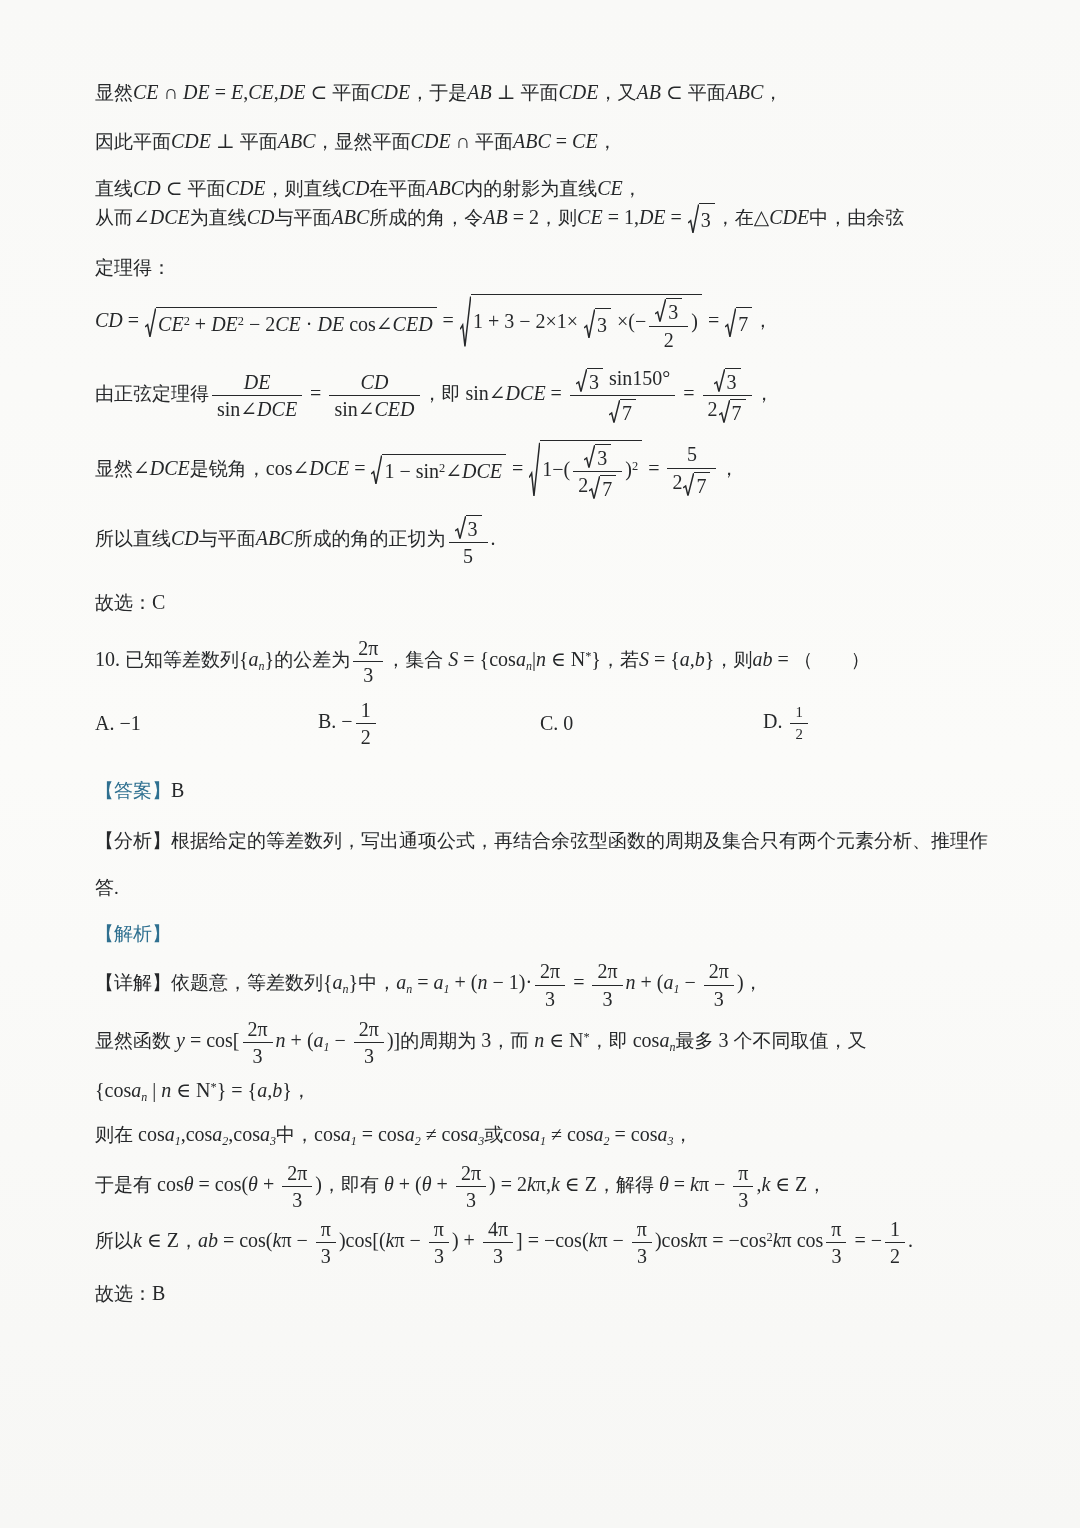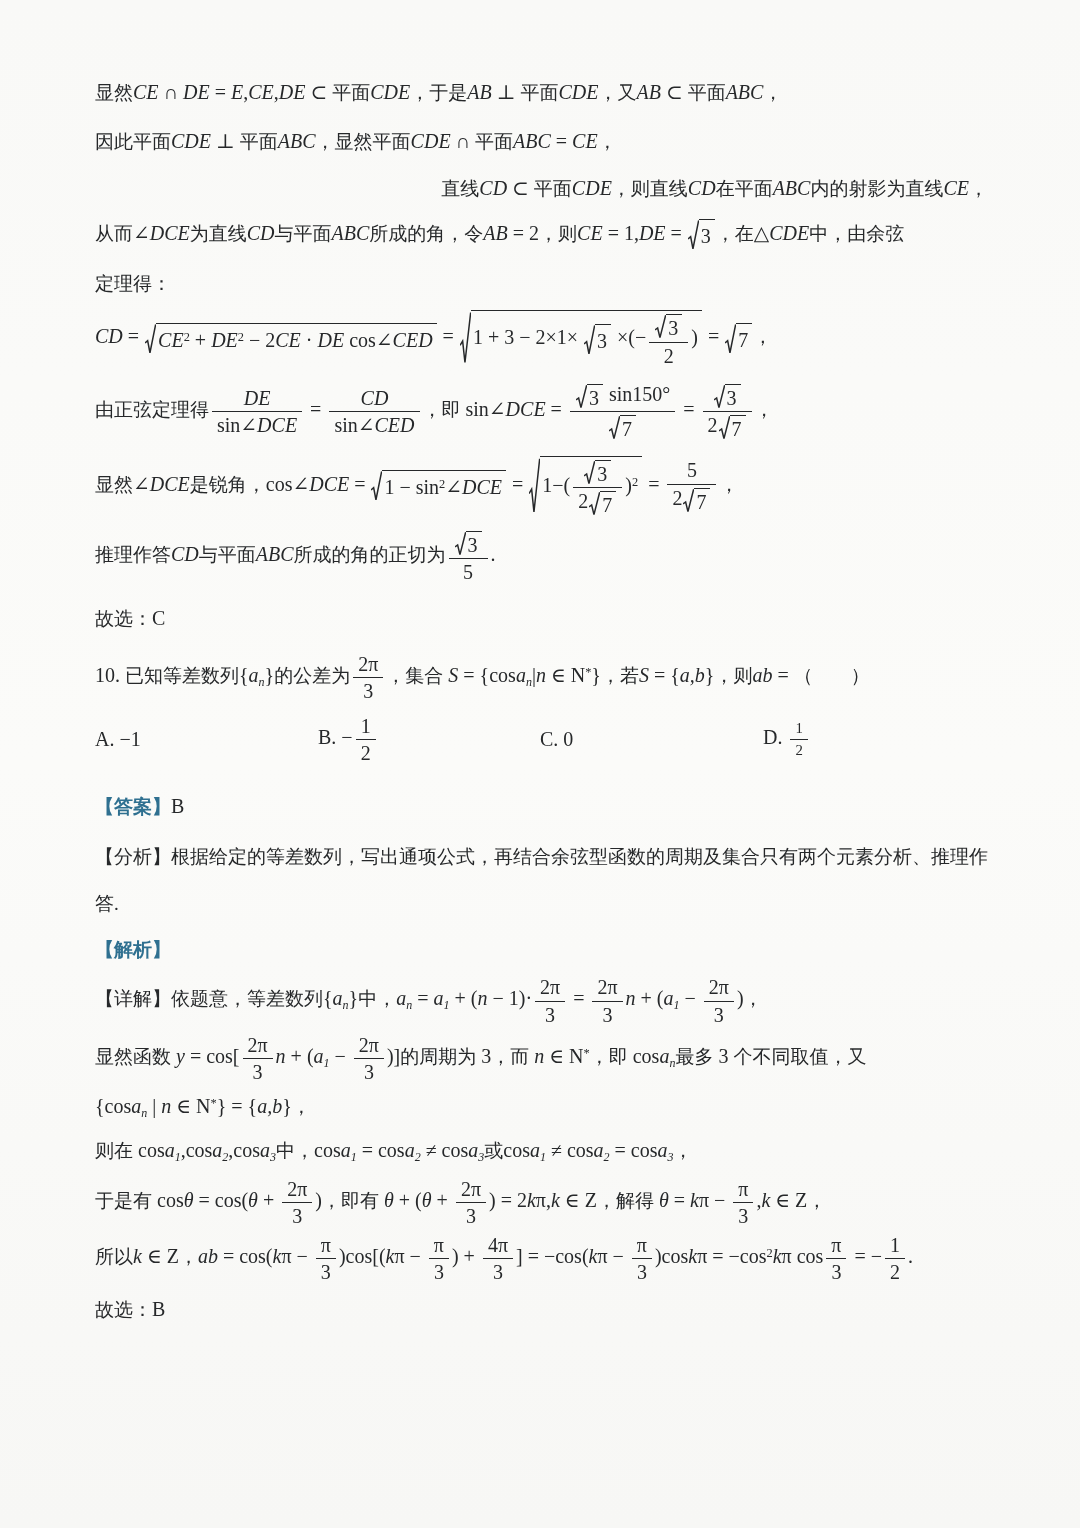--- a/index.html
+++ b/index.html
@@ -13,41 +13,41 @@
   .page{
     box-sizing:border-box;
     width:1080px;height:1528px;
     padding:78px 92px 0 95px;
     background:linear-gradient(180deg,#f9f9f7 0%,#fbfbf9 50%,#f7f7f5 100%);
   }
   .par{font-size:20px;line-height:1.45;}
   .cn{font-size:19px;}
   .mi{font-style:italic;white-space:pre-wrap;}
   .mo{white-space:pre-wrap;}
-  .lb{color:var(--accent,#2f7090);font-size:19px;font-weight:bold;}
+  .lb{color:var(--accent,#2f7090);font-size:19px;}
   .ss{font-size:0.6em;font-style:italic;vertical-align:-0.3em;}
   .sp{font-size:0.62em;vertical-align:0.5em;}
   .fr{display:inline-block;text-align:center;vertical-align:middle;line-height:1.12;margin:0 3px;}
   .fr .nu{display:block;border-bottom:1.5px solid #26282a;padding:0 5px 2px;}
   .fr .de{display:block;padding:2px 5px 0;}
   .fr.sm{font-size:0.74em;}
   .sq{display:inline-flex;align-items:stretch;vertical-align:middle;margin:0 1px;}
   .sq>svg{width:0.55em;height:auto;flex:none;}
   .bd{display:inline-block;border-top:1.5px solid #26282a;padding:2px 4px 0 2px;}
   .optrow{display:grid;grid-template-columns:223px 222px 223px auto;align-items:center;font-size:20px;line-height:1.4;}
   .wrap{text-align:justify;line-height:2.35;}
 </style>
 </head>
 <body>
 
 <div class="page">
   <div id="doc">
       <div class="par" style="margin-bottom: 20px;"><span class="cn">显然</span><span class="mi">CE</span><span class="mo"> ∩ </span><span class="mi">DE</span><span class="mo"> = </span><span class="mi">E</span><span class="mo">,</span><span class="mi">CE</span><span class="mo">,</span><span class="mi">DE</span><span class="mo"> ⊂ </span><span class="cn">平面</span><span class="mi">CDE</span><span class="cn">，于是</span><span class="mi">AB</span><span class="mo"> ⊥ </span><span class="cn">平面</span><span class="mi">CDE</span><span class="cn">，又</span><span class="mi">AB</span><span class="mo"> ⊂ </span><span class="cn">平面</span><span class="mi">ABC</span><span class="cn">，</span></div>
       <div class="par" style="margin-bottom: 18px;"><span class="cn">因此平面</span><span class="mi">CDE</span><span class="mo"> ⊥ </span><span class="cn">平面</span><span class="mi">ABC</span><span class="cn">，显然平面</span><span class="mi">CDE</span><span class="mo"> ∩ </span><span class="cn">平面</span><span class="mi">ABC</span><span class="mo"> = </span><span class="mi">CE</span><span class="cn">，</span></div>
-      <div class="par" style="margin-bottom: 16px; text-align: right;"><span class="cn">直线</span><span class="mi">CD</span><span class="mo"> ⊂ </span><span class="cn">平面</span><span class="mi">CDE</span><span class="cn">，则直线</span><span class="mi">CD</span><span class="cn">在平面</span><span class="mi">ABC</span><span class="cn">内的射影为直线</span><span class="mi">CE</span><span class="cn">，</span></div>
+      <div class="par" style=""><span class="cn">直线</span><span class="mi">CD</span><span class="mo"> ⊂ </span><span class="cn">平面</span><span class="mi">CDE</span><span class="cn">，则直线</span><span class="mi">CD</span><span class="cn">在平面</span><span class="mi">ABC</span><span class="cn">内的射影为直线</span><span class="mi">CE</span><span class="cn">，</span></div>
       <div class="par" style="margin-bottom: 18px;"><span class="cn">从而</span><span class="mo">∠</span><span class="mi">DCE</span><span class="cn">为直线</span><span class="mi">CD</span><span class="cn">与平面</span><span class="mi">ABC</span><span class="cn">所成的角，令</span><span class="mi">AB</span><span class="mo"> = 2</span><span class="cn">，则</span><span class="mi">CE</span><span class="mo"> = 1,</span><span class="mi">DE</span><span class="mo"> = </span><span class="sq">
           <svg viewBox="0 0 10 20" preserveAspectRatio="none" aria-hidden="true">
             <path d="M0 12.5 L2.4 11 L4.5 18.6 L9.7 0.9" fill="none" stroke="#26282a" stroke-width="1.5" vector-effect="non-scaling-stroke"></path>
           </svg>
           <span class="bd"><span class="mo">3</span></span>
         </span><span class="cn">，在</span><span class="mo">△</span><span class="mi">CDE</span><span class="cn">中，由余弦</span></div>
       <div class="par" style="margin-bottom: 12px;"><span class="cn">定理得：</span></div>
       <div class="par" style="margin-bottom: 16px;"><span class="mi">CD</span><span class="mo"> = </span><span class="sq">
           <svg viewBox="0 0 10 20" preserveAspectRatio="none" aria-hidden="true">
             <path d="M0 12.5 L2.4 11 L4.5 18.6 L9.7 0.9" fill="none" stroke="#26282a" stroke-width="1.5" vector-effect="non-scaling-stroke"></path>
@@ -114,21 +114,21 @@
                     <path d="M0 12.5 L2.4 11 L4.5 18.6 L9.7 0.9" fill="none" stroke="#26282a" stroke-width="1.5" vector-effect="non-scaling-stroke"></path>
                   </svg>
                   <span class="bd"><span class="mo">7</span></span>
                 </span></span></span><span class="mo">)</span><span class="sp">2</span></span>
         </span><span class="mo"> = </span><span class="fr"><span class="nu"><span class="mo">5</span></span><span class="de"><span class="mo">2</span><span class="sq">
               <svg viewBox="0 0 10 20" preserveAspectRatio="none" aria-hidden="true">
                 <path d="M0 12.5 L2.4 11 L4.5 18.6 L9.7 0.9" fill="none" stroke="#26282a" stroke-width="1.5" vector-effect="non-scaling-stroke"></path>
               </svg>
               <span class="bd"><span class="mo">7</span></span>
             </span></span></span><span class="cn">，</span></div>
-      <div class="par" style="margin-bottom: 18px;"><span class="cn">推理作答</span><span class="mi">CD</span><span class="cn">与平面</span><span class="mi">ABC</span><span class="cn">所成的角的正切为</span><span class="fr"><span class="nu"><span class="sq">
+      <div class="par" style="margin-bottom: 18px;"><span class="cn">所以直线</span><span class="mi">CD</span><span class="cn">与平面</span><span class="mi">ABC</span><span class="cn">所成的角的正切为</span><span class="fr"><span class="nu"><span class="sq">
               <svg viewBox="0 0 10 20" preserveAspectRatio="none" aria-hidden="true">
                 <path d="M0 12.5 L2.4 11 L4.5 18.6 L9.7 0.9" fill="none" stroke="#26282a" stroke-width="1.5" vector-effect="non-scaling-stroke"></path>
               </svg>
               <span class="bd"><span class="mo">3</span></span>
             </span></span><span class="de"><span class="mo">5</span></span></span><span class="mo">.</span></div>
       <div class="par" style="margin-bottom: 20px; margin-top: 20px;"><span class="cn">故选：</span><span class="mo">C</span></div>
       <div class="par" style="margin-bottom: 12px;"><span class="mo">10. </span><span class="cn">已知等差数列</span><span class="mo">{</span><span class="mi">a</span><span class="ss">n</span><span class="mo">}</span><span class="cn">的公差为</span><span class="fr"><span class="nu"><span class="mo">2π</span></span><span class="de"><span class="mo">3</span></span></span><span class="cn">，集合</span><span class="mi"> S</span><span class="mo"> = {</span><span class="mo">cos</span><span class="mi">a</span><span class="ss">n</span><span class="mo">|</span><span class="mi">n</span><span class="mo"> ∈ N</span><span class="sp">*</span><span class="mo">}</span><span class="cn">，若</span><span class="mi">S</span><span class="mo"> = {</span><span class="mi">a,b</span><span class="mo">}</span><span class="cn">，则</span><span class="mi">ab</span><span class="mo"> = </span><span class="cn">（　　）</span></div>
       <div class="optrow" style="margin-bottom: 28px;">
         <span><span class="mo">A. −1</span></span>
         <span><span class="mo">B. −</span><span class="fr"><span class="nu"><span class="mo">1</span></span><span class="de"><span class="mo">2</span></span></span></span>

